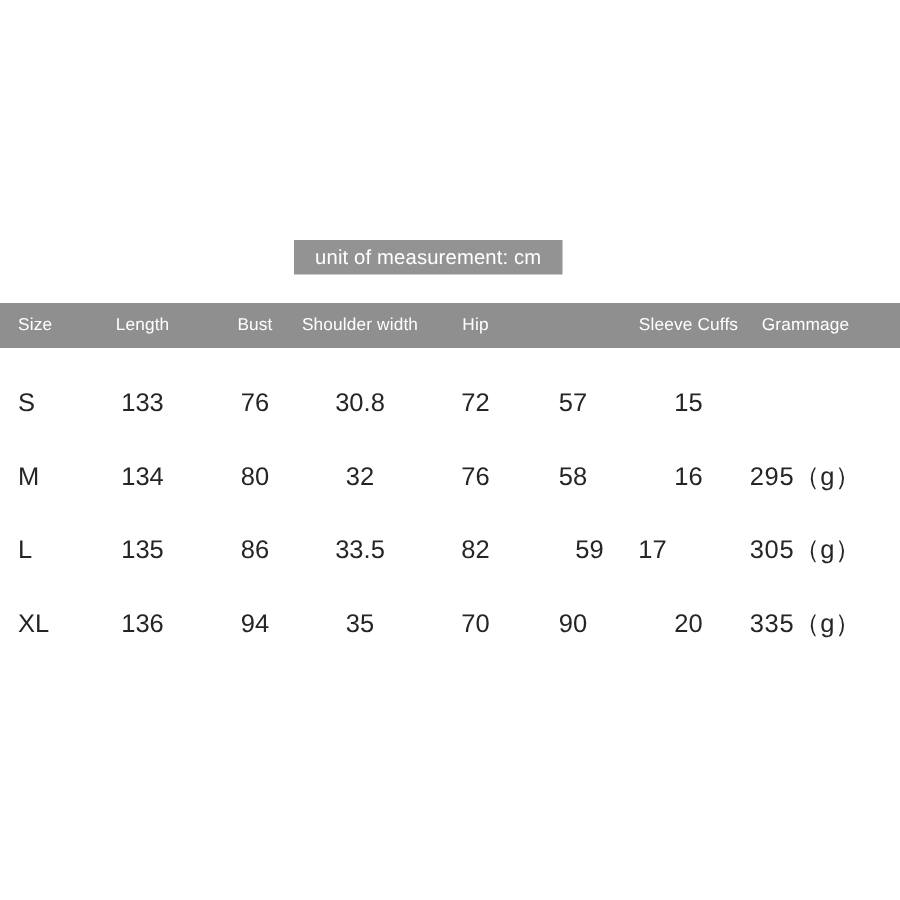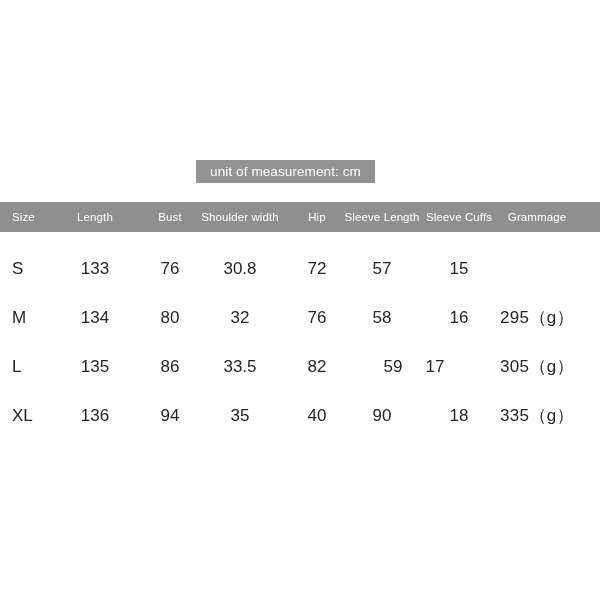--- a/index.html
+++ b/index.html
@@ -105,21 +105,20 @@
 <div id="size-chart">
 
   <div class="unit-badge">unit of measurement: cm</div>
 
   <div class="header-bar">
     <div class="header-cell left" style="left:12px;">Size</div>
     <div class="header-cell center" style="left:95px;">Length</div>
     <div class="header-cell center" style="left:170px;">Bust</div>
     <div class="header-cell center" style="left:240px;">Shoulder width</div>
     <div class="header-cell center" style="left:317px;">Hip</div>
-    <div class="header-cell center" style="left:382px;">Sleeve Length</div>
     <div class="header-cell center" style="left:537px;">Grammage</div>
     <div class="header-cell center" style="left:459px;">Sleeve Cuffs</div>
   </div>
 
   <div class="data-row" style="top:244px;">
     <div class="cell left cell-size" style="left:12px;">S</div>
     <div class="cell center cell-num" style="left:95px;">133</div>
     <div class="cell center cell-num" style="left:170px;">76</div>
     <div class="cell center cell-num" style="left:240px;">30.8</div>
     <div class="cell center cell-num" style="left:317px;">72</div>
@@ -147,19 +146,19 @@
     <div class="cell center cell-num" style="left:382px;margin-left:11px;">59</div>
     <div class="cell center cell-num" style="left:435px;">17</div>
     <div class="cell center cell-gram" style="left:537px;">305（g）</div>
   </div>
 
   <div class="data-row" style="top:391px;">
     <div class="cell left cell-size" style="left:12px;">XL</div>
     <div class="cell center cell-num" style="left:95px;">136</div>
     <div class="cell center cell-num" style="left:170px;">94</div>
     <div class="cell center cell-num" style="left:240px;">35</div>
-    <div class="cell center cell-num" style="left:317px;">40</div>
+    <div class="cell center cell-num" style="left:317px;">70</div>
     <div class="cell center cell-num" style="left:382px;">90</div>
-    <div class="cell center cell-num" style="left:459px;">18</div>
+    <div class="cell center cell-num" style="left:459px;">20</div>
     <div class="cell center cell-gram" style="left:537px;">335（g）</div>
   </div>
 
 </div>
 
 </body></html>

